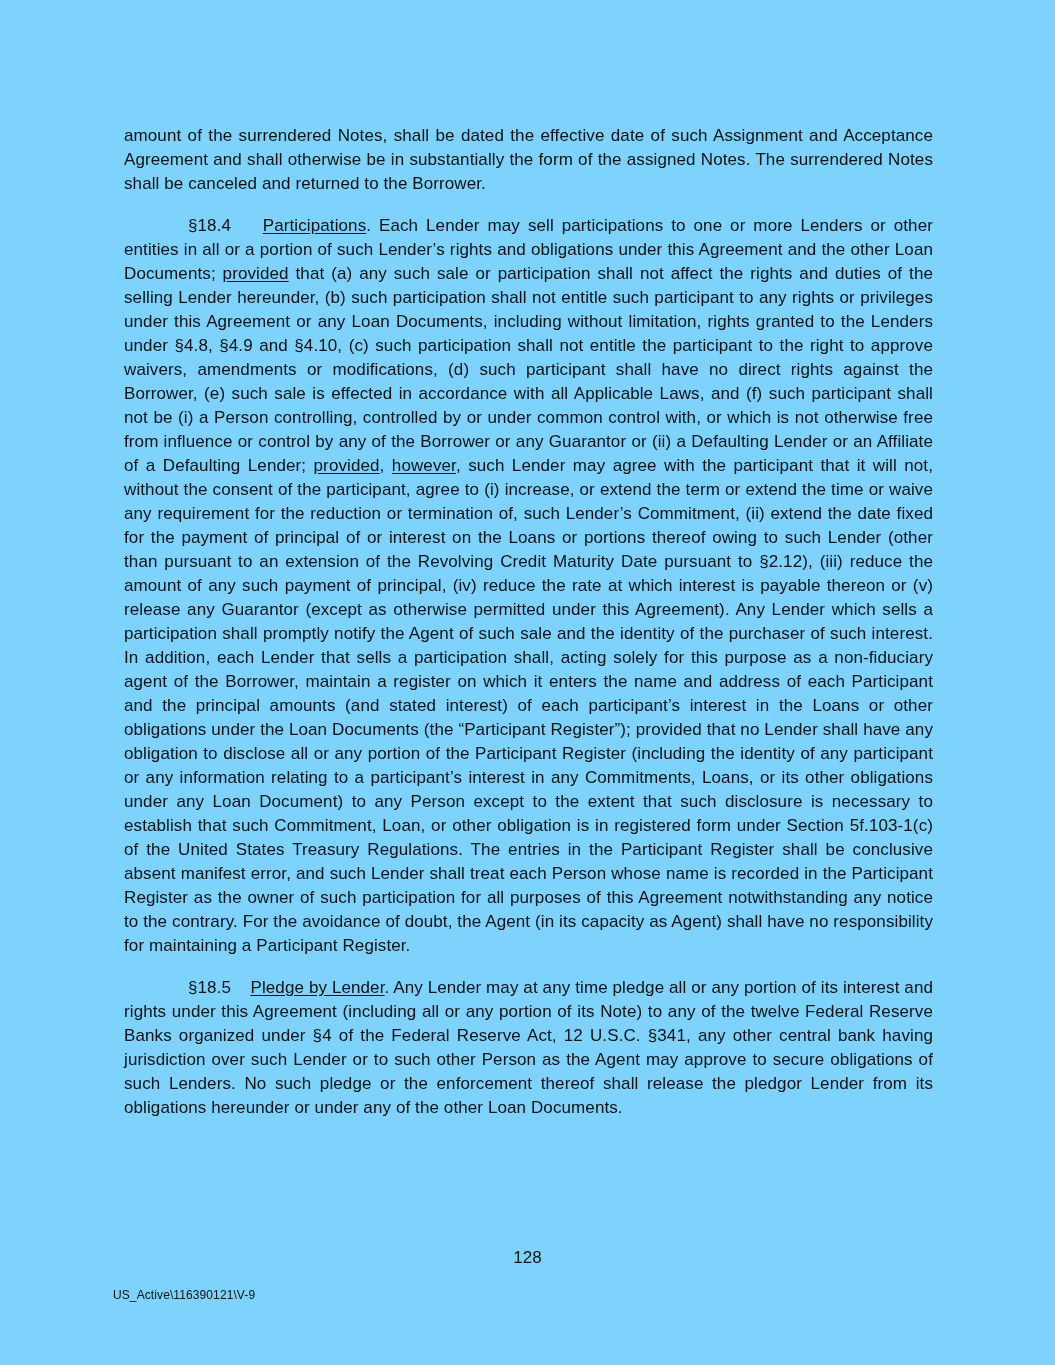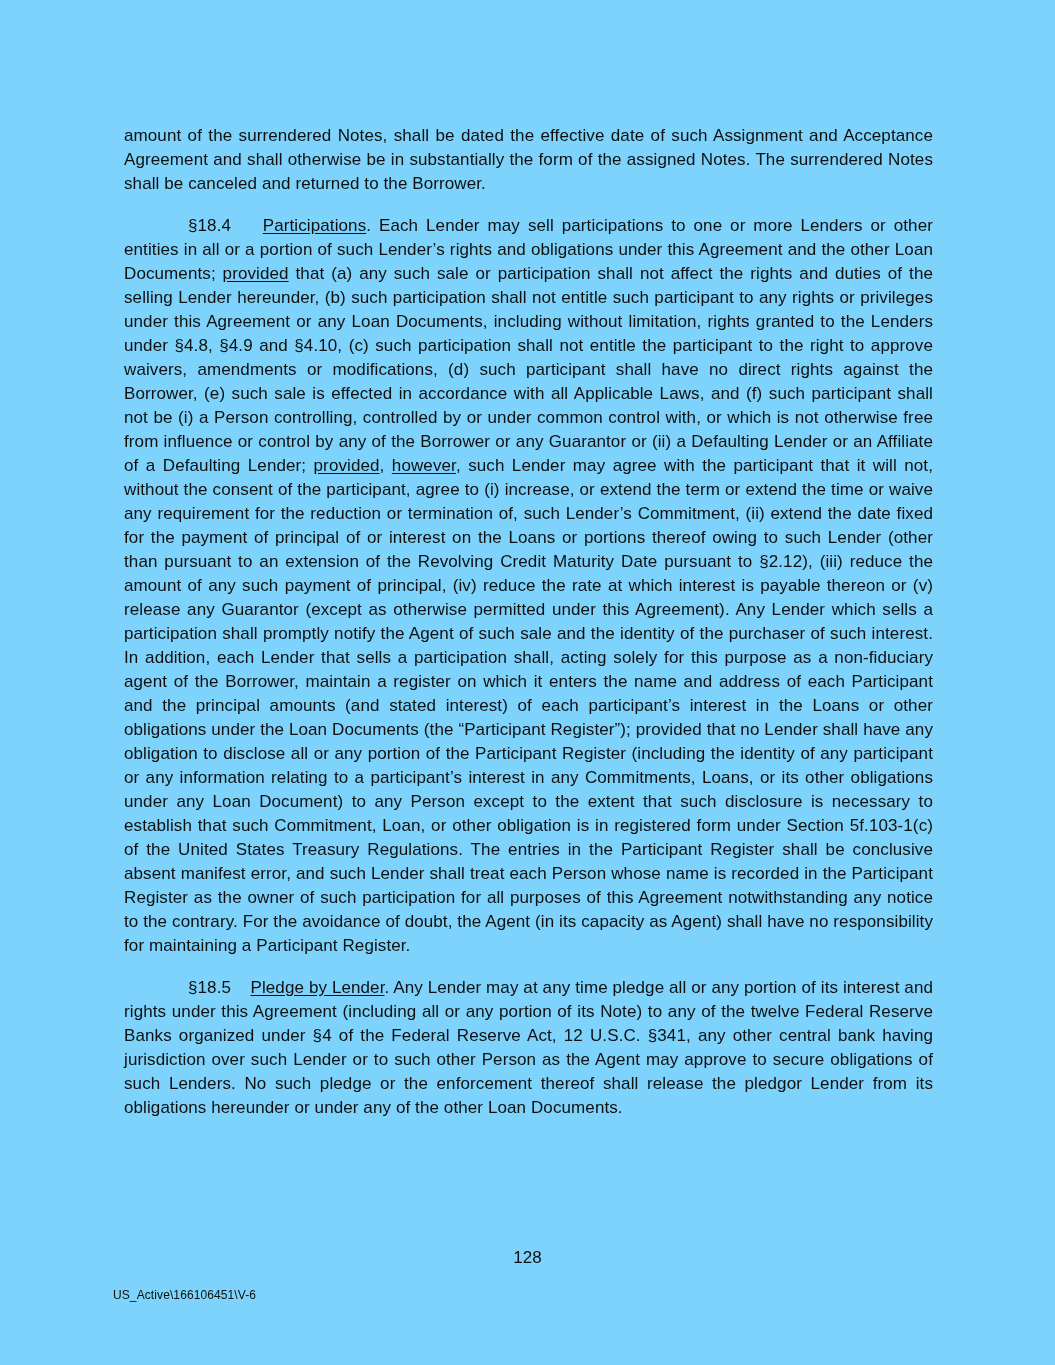--- a/index.html
+++ b/index.html
@@ -33,14 +33,14 @@
 
 <div class="page">
   <main class="content">
     <p class="para"><span>amount of the surrendered Notes, shall be dated the effective date of such Assignment and Acceptance Agreement and shall otherwise be in substantially the form of the assigned Notes.  The surrendered Notes shall be canceled and returned to the Borrower.</span></p>
     <p class="para indent"><span>§18.4&nbsp;&nbsp;&nbsp;&nbsp;</span><span class="u">Participations</span><span>.  Each Lender may sell participations to one or more Lenders or other entities in all or a portion of such Lender’s rights and obligations under this Agreement and the other Loan Documents; </span><span class="u">provided</span><span> that (a) any such sale or participation shall not affect the rights and duties of the selling Lender hereunder, (b) such participation shall not entitle such participant to any rights or privileges under this Agreement or any Loan Documents, including without limitation, rights granted to the Lenders under §4.8, §4.9 and §4.10, (c) such participation shall not entitle the participant to the right to approve waivers, amendments or modifications, (d) such participant shall have no direct rights against the Borrower, (e) such sale is effected in accordance with all Applicable Laws, and (f) such participant shall not be (i) a Person controlling, controlled by or under common control with, or which is not otherwise free from influence or control by any of the Borrower or any Guarantor or (ii) a Defaulting Lender or an Affiliate of a Defaulting Lender; </span><span class="u">provided</span><span>, </span><span class="u">however</span><span>, such Lender may agree with the participant that it will not, without the consent of the participant, agree to (i) increase, or extend the term or extend the time or waive any requirement for the reduction or termination of, such Lender’s Commitment, (ii) extend the date fixed for the payment of principal of or interest on the Loans or portions thereof owing to such Lender (other than pursuant to an extension of the Revolving Credit Maturity Date pursuant to §2.12), (iii) reduce the amount of any such payment of principal, (iv) reduce the rate at which interest is payable thereon or (v) release any Guarantor (except as otherwise permitted under this Agreement).  Any Lender which sells a participation shall promptly notify the Agent of such sale and the identity of the purchaser of such interest.  In addition, each Lender that sells a participation shall, acting solely for this purpose as a non-fiduciary agent of the Borrower, maintain a register on which it enters the name and address of each Participant and the principal amounts (and stated interest) of each participant’s interest in the Loans or other obligations under the Loan Documents (the “Participant Register”); provided that no Lender shall have any obligation to disclose all or any portion of the Participant Register (including the identity of any participant or any information relating to a participant’s interest in any Commitments, Loans, or its other obligations under any Loan Document) to any Person except to the extent that such disclosure is necessary to establish that such Commitment, Loan, or other obligation is in registered form under Section 5f.103-1(c) of the United States Treasury Regulations.  The entries in the Participant Register shall be conclusive absent manifest error, and such Lender shall treat each Person whose name is recorded in the Participant Register as the owner of such participation for all purposes of this Agreement notwithstanding any notice to the contrary.  For the avoidance of doubt, the Agent (in its capacity as Agent) shall have no responsibility for maintaining a Participant Register.</span></p>
     <p class="para indent"><span>§18.5&nbsp;&nbsp;&nbsp;&nbsp;</span><span class="u">Pledge by Lender</span><span>.  Any Lender may at any time pledge all or any portion of its interest and rights under this Agreement (including all or any portion of its Note) to any of the twelve Federal Reserve Banks organized under §4 of the Federal Reserve Act, 12 U.S.C. §341, any other central bank having jurisdiction over such Lender or to such other Person as the Agent may approve to secure obligations of such Lenders.  No such pledge or the enforcement thereof shall release the pledgor Lender from its obligations hereunder or under any of the other Loan Documents.</span></p>
   </main>
 
   <div class="page-number">128</div>
 
-  <div class="doc-footer">US_Active\166106451\V-6</div>
+  <div class="doc-footer">US_Active\116390121\V-9</div>
 </div>
 
 </body></html>

